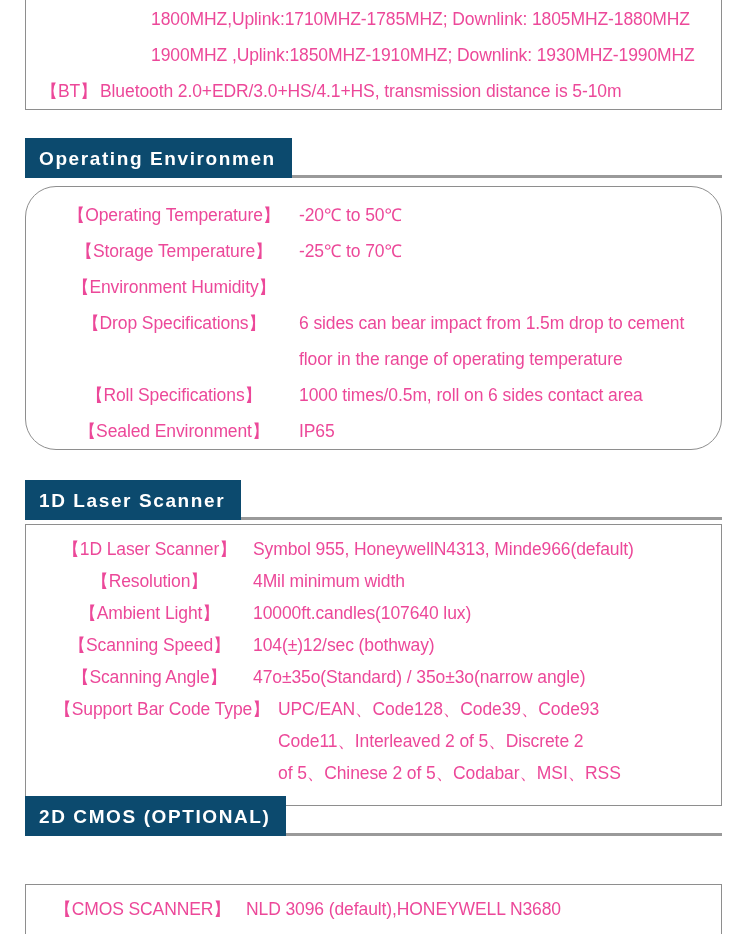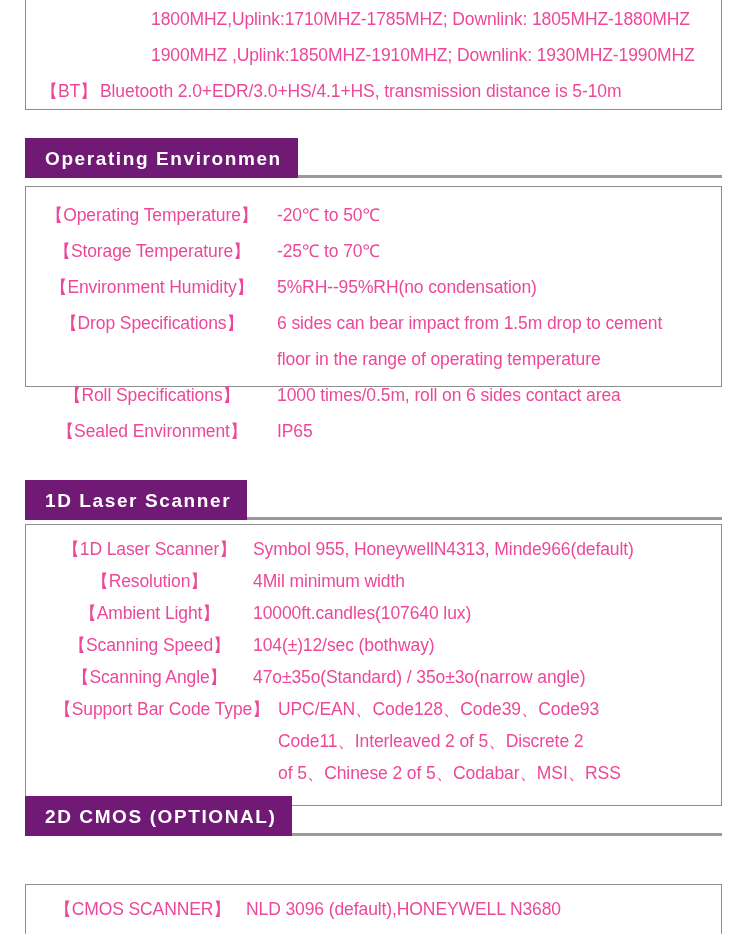--- a/index.html
+++ b/index.html
@@ -58,25 +58,25 @@
     position: absolute;
     left: 25px;
     height: 40px;
     width: 697px;
   }
   .section-head .band {
     position: absolute;
     left: 0;
     top: 0;
     height: 40px;
-    background: #701a75;
+    background: #0c4a6e;
     display: flex;
     align-items: center;
     box-sizing: border-box;
-    padding: 0 16px 0 20px;
+    padding: 0 16px 0 14px;
   }
   .section-head .band-title {
     color: #ffffff;
     font-size: 19px;
     font-weight: bold;
     letter-spacing: 1.6px;
     white-space: nowrap;
     line-height: 1;
   }
   .section-head .rule {
@@ -98,22 +98,23 @@
   #box-comm .spec-row { line-height: 36px; }
   .indent-1 { padding-left: 113px; }
   .indent-2 { padding-left: 113px; }
 
   #head-env   { top: 138px; }
   #head-laser { top: 480px; }
   #head-cmos  { top: 796px; }
 
   #box-env {
     top: 186px;
-    height: 201px;
-    padding: 10px 0 0 1px;
+    height: 264px;
+    padding: 10px 0 0 23px;
+    border-radius: 31px;
   }
   #box-env .spec-row { line-height: 36px; }
   #box-env .lbl { width: 250px; }
 
   #box-laser {
     top: 524px;
     height: 282px;
     padding: 8px 0 0 20px;
   }
   #box-laser .spec-row { line-height: 32px; }
@@ -158,21 +159,20 @@
     <div class="spec-row">
       <span class="lbl">【Operating Temperature】</span>
       <span class="val">-20℃ to 50℃</span>
     </div>
     <div class="spec-row">
       <span class="lbl">【Storage Temperature】</span>
       <span class="val">-25℃ to 70℃</span>
     </div>
     <div class="spec-row">
       <span class="lbl">【Environment Humidity】</span>
-      <span class="val">5%RH--95%RH(no condensation)</span>
     </div>
     <div class="spec-row">
       <span class="lbl">【Drop Specifications】</span>
       <span class="val">6 sides can bear impact from 1.5m drop to cement</span>
     </div>
     <div class="spec-row cont">
       <span class="lbl">【Drop Specifications】</span>
       <span class="val">floor in the range of operating temperature</span>
     </div>
     <div class="spec-row">

